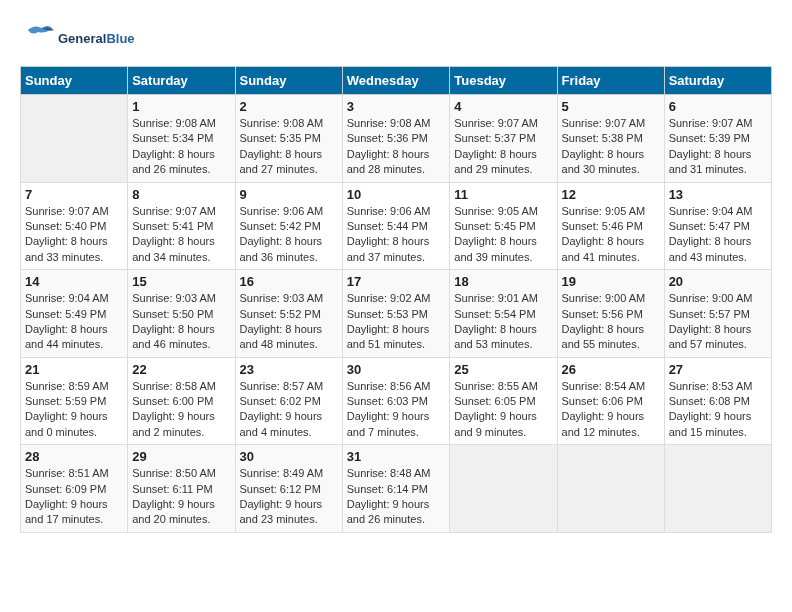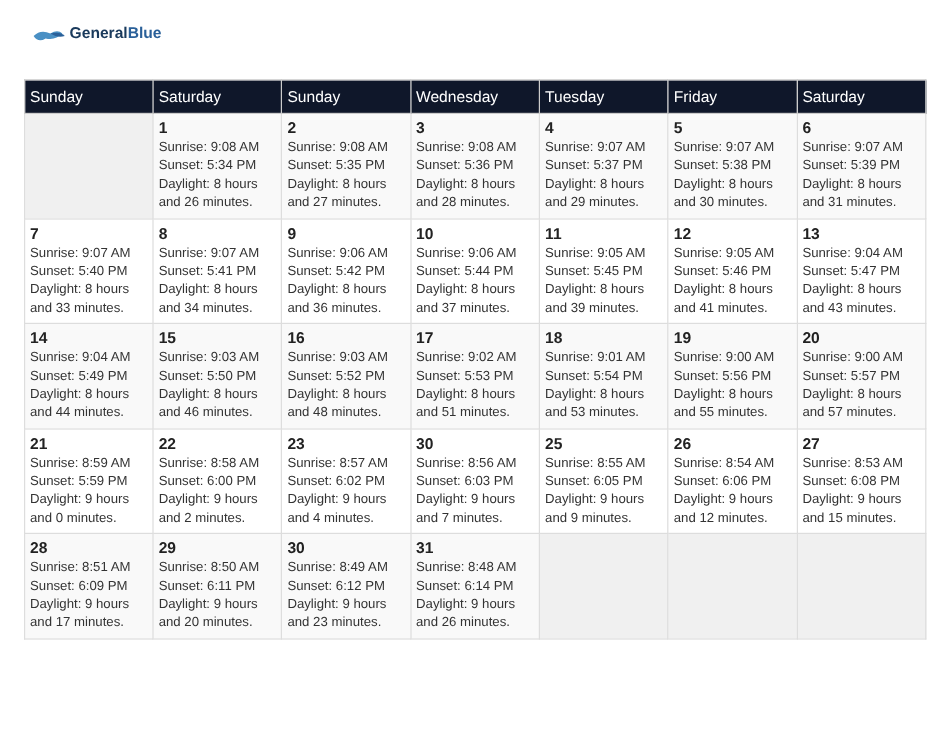--- a/index.html
+++ b/index.html
@@ -33,26 +33,26 @@
     .location {
       font-size: 15px;
       color: #444;
     }
     .calendar-table {
       width: 100%;
       border-collapse: collapse;
       font-size: 11px;
     }
     .calendar-table thead tr th {
-      background-color: #0f172a;
+      background-color: #0369a1;
       color: #fff;
       padding: 6px 4px;
       text-align: left;
       font-size: 13px;
-      font-weight: normal;
+      font-weight: bold;
       border: 1px solid #ccc;
     }
     .calendar-table tbody tr td {
       vertical-align: top;
       padding: 4px 4px;
       border: 1px solid #ddd;
       height: 80px;
       width: 108px;
       background: #fff;
     }
@@ -71,20 +71,21 @@
       font-size: 11px;
       line-height: 1.4;
     }
     .empty-cell {
       background: #f0f0f0 !important;
     }
 
     
     .logo-svg {
       display: flex;
+      align-items: center;
       gap: 2px;
     }
     .logo-name {
       font-size: 13px;
       font-weight: bold;
     }
     .logo-general { color: #1a3a5c; }
     .logo-blue { color: #2a6099; }
   </style>
 </head>

